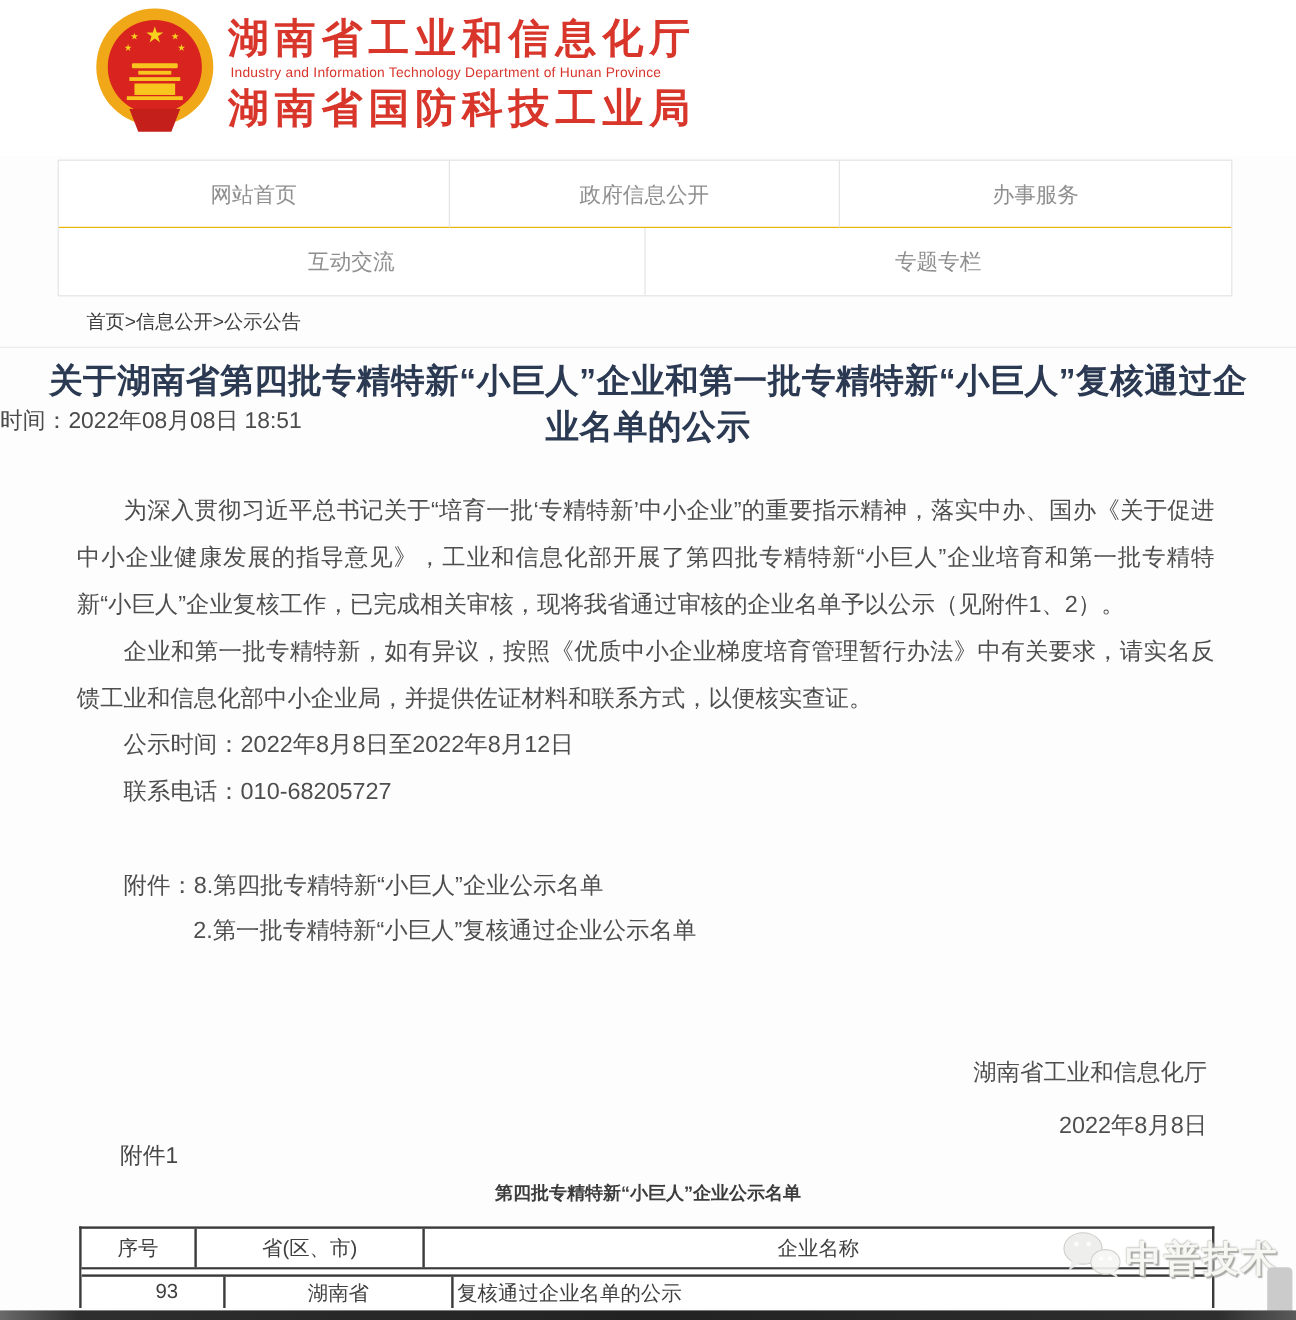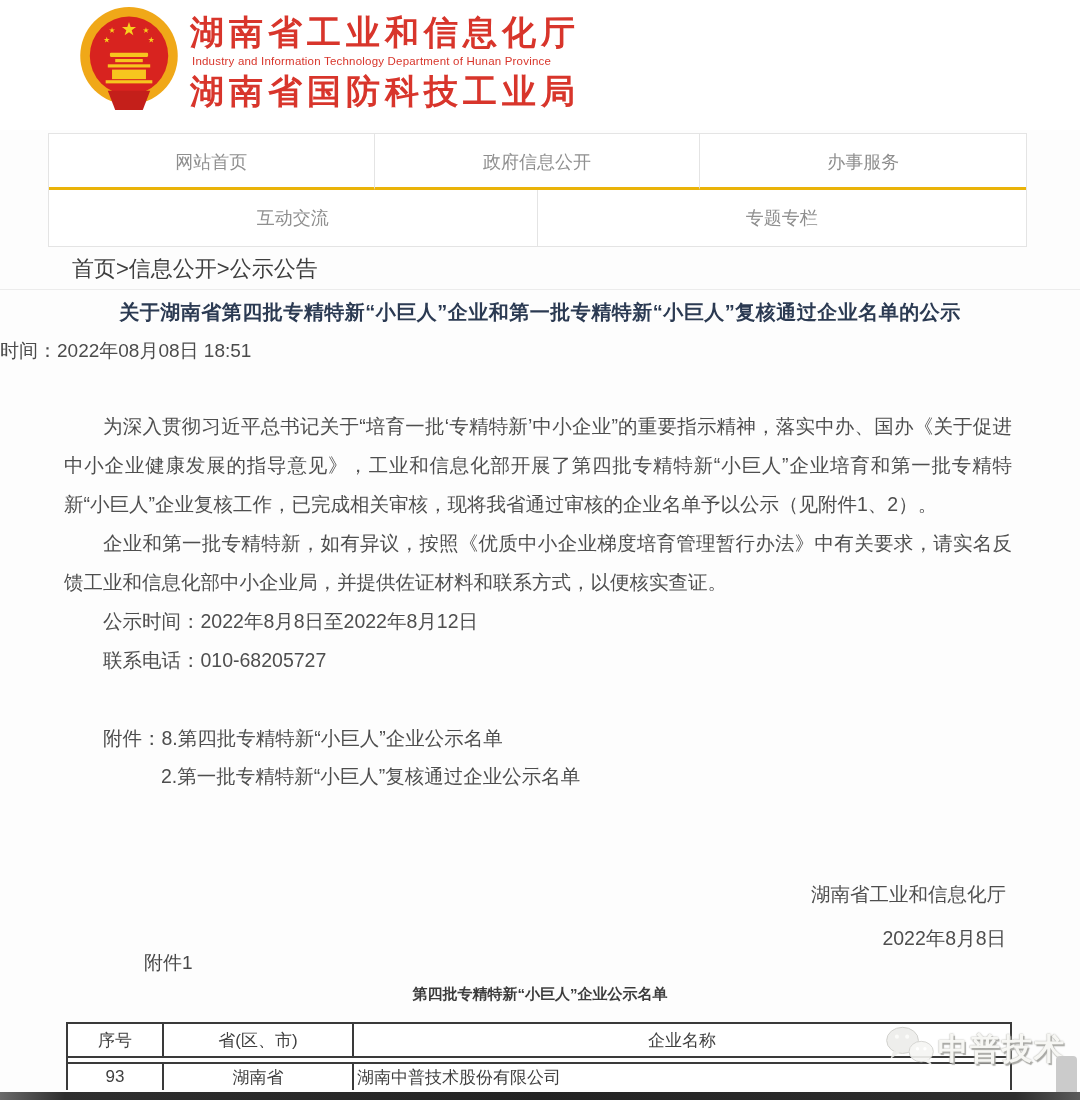--- a/index.html
+++ b/index.html
@@ -12,51 +12,51 @@
   .emblem { position:absolute; left:76px; top:6px; width:106px; height:106px; }
   .header-titles { position:absolute; left:190px; top:12px; }
   .dept1, .dept2 { font-size:34px; font-weight:bold; color:#d8352b; letter-spacing:5px; line-height:40px; white-space:nowrap; }
   .dept-en { font-size:11.5px; color:#d8352b; letter-spacing:0.2px; line-height:16px; margin:1px 0 2px 2px; white-space:nowrap; }
 
   
   .main-nav { position:absolute; top:133px; left:48px; width:979px; border:1px solid #e4e4e4; background:#fff; }
   .nav-row { display:flex; }
   .nav-cell { height:56px; line-height:56px; text-align:center; font-size:18px; color:#8f8f8f; cursor:pointer; border-right:1px solid #e4e4e4; }
   .nav-cell:last-child { border-right:none; }
-  .row1 .nav-cell { width:33.3333%; border-bottom:3px solid #eab308; }
+  .row1 .nav-cell { width:33.3333%; border-bottom:1px solid #eab308; }
   .row2 .nav-cell { width:50%; }
 
   
-  .breadcrumb { position:absolute; top:249px; left:72px; height:40px; line-height:40px; font-size:22px; color:#3e3e3e; cursor:pointer; }
+  .breadcrumb { position:absolute; top:249px; left:72px; height:40px; line-height:40px; font-size:16px; color:#3e3e3e; cursor:pointer; }
   .crumb-divider { position:absolute; top:289px; left:0; width:1080px; height:1px; background:#ececec; }
 
   
-  .article-title { position:absolute; top:299px; left:40px; width:1000px; text-align:center; font-size:20px; font-weight:bold; color:#2b3a52; letter-spacing:0.5px; }
+  .article-title { position:absolute; top:299px; left:40px; width:1000px; text-align:center; font-size:28px; font-weight:bold; color:#2b3a52; letter-spacing:0.5px; }
   .article-time { position:absolute; top:338px; left:0; width:1080px; font-size:19px; color:#4b4b4b; }
   .article-body { position:absolute; top:407px; left:64px; width:948px; font-size:19.5px; line-height:39px; color:#4e4e4e; text-align:justify; }
   .article-body p { text-indent:2em; }
   .attachments { position:absolute; top:719px; left:64px; width:948px; font-size:19.5px; line-height:38px; color:#4e4e4e; }
   .att-line1 { padding-left:2em; }
   .att-line2 { padding-left:97px; }
   .signature { position:absolute; top:872px; right:74px; text-align:right; font-size:19.5px; color:#4e4e4e; }
   .signature .sig-line { height:44px; line-height:44px; }
 
   
-  .annex-label { position:absolute; top:950px; left:100px; font-size:19px; color:#474747;margin-left:44px; }
+  .annex-label { position:absolute; top:950px; left:100px; font-size:19px; color:#474747; }
   .annex-title { position:absolute; top:985px; left:0; width:1080px; text-align:center; font-size:15px; font-weight:bold; color:#3c3c3c; }
   .annex-table { position:absolute; top:1022px; left:66px; width:946px; border:2px solid #3a3a3a; border-bottom:none; background:#fff; font-size:17px; color:#3f3f3f; }
   .t-row { display:flex; }
   .t-cell { display:flex; align-items:center; justify-content:center; border-right:2px solid #3a3a3a; }
   .t-cell:last-child { border-right:none; }
   .c1 { width:96px; }
   .c2 { width:190px; }
   .c3 { flex:1; }
   .t-head { height:34px; border-bottom:2px solid #3a3a3a; }
   .t-gap { height:6px; border-bottom:2px solid #3a3a3a; background:#fff; }
-  .t-data { height:26px; }
+  .t-data { height:26px;margin-left:24px; }
   .t-data .c3 { justify-content:flex-start; padding-left:3px; }
 
   
   .watermark { position:absolute; left:882px; top:1022px; display:flex; align-items:flex-end; z-index:6; pointer-events:none; }
   .wm-logo { width:56px; height:48px; opacity:0.9; }
   .wm-text { font-size:30px; font-weight:bold; letter-spacing:2px; color:rgba(249,249,246,0.96);
              text-shadow:1.5px 1.5px 1px #a9a9a5, -0.5px -0.5px 1px #cfcfcb, 0 0 2px #bdbdb9; }
   .scroll-thumb { position:absolute; left:1056px; top:1056px; width:21px; height:42px; background:#cbcbcb; border-radius:4px; z-index:7; }
   .bottom-bar { position:absolute; left:0; top:1092px; width:1080px; height:8px;
                 background:linear-gradient(90deg,#6a6a6a 0%,#2e2e2e 6%,#222222 50%,#2e2e2e 94%,#5a5a5a 100%); z-index:8; }
@@ -136,21 +136,21 @@
   <div class="annex-table">
     <div class="t-row t-head">
       <div class="t-cell c1">序号</div>
       <div class="t-cell c2">省(区、市)</div>
       <div class="t-cell c3">企业名称</div>
     </div>
     <div class="t-gap"></div>
     <div class="t-row t-data">
       <div class="t-cell c1">93</div>
       <div class="t-cell c2">湖南省</div>
-      <div class="t-cell c3">湖南中普技术股份有限公司</div>
+      <div class="t-cell c3">复核通过企业名单的公示</div>
     </div>
   </div>
 
   <div class="watermark">
     <span class="wm-logo">
       <svg viewBox="0 0 60 50" width="56" height="48">
         <ellipse cx="22" cy="19" rx="17" ry="14" fill="#ededea" stroke="#c9c9c5" stroke-width="1"></ellipse>
         <path d="M12 30 L9 39 L19 32 Z" fill="#ededea"></path>
         <circle cx="16" cy="15" r="2.2" fill="#fbfbf9"></circle>
         <circle cx="27" cy="15" r="2.2" fill="#fbfbf9"></circle>

